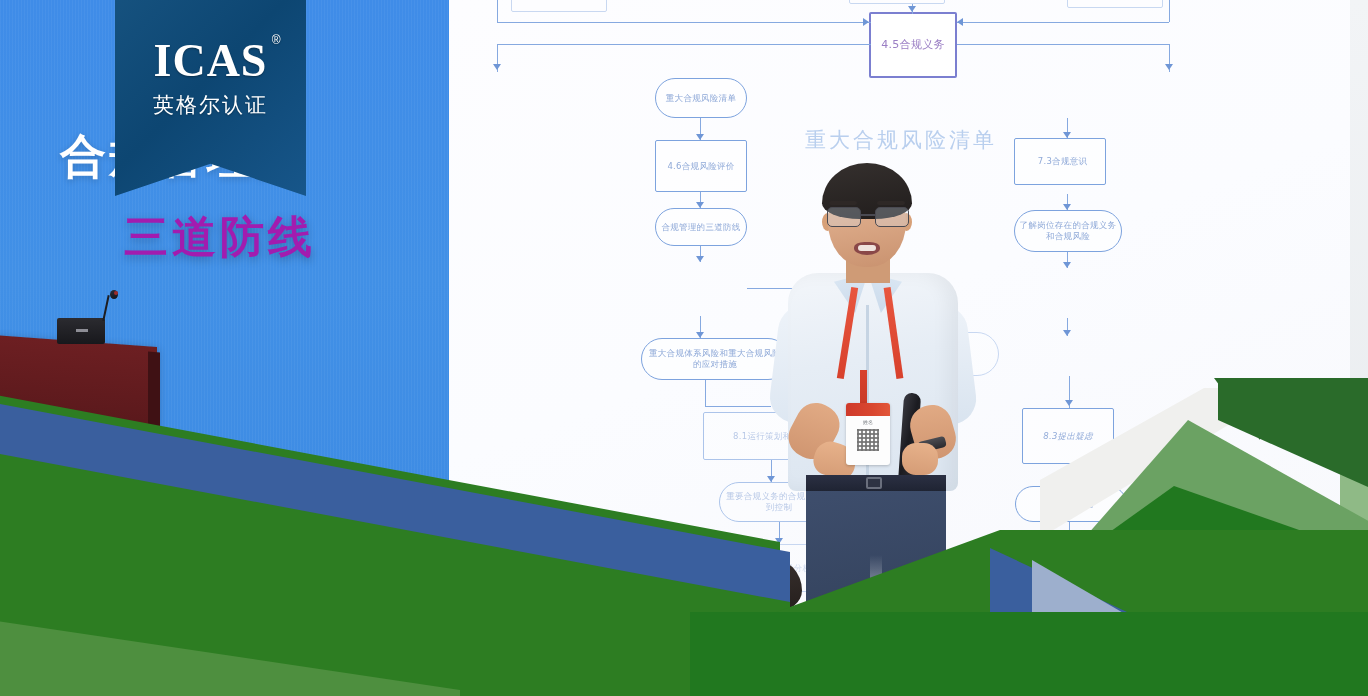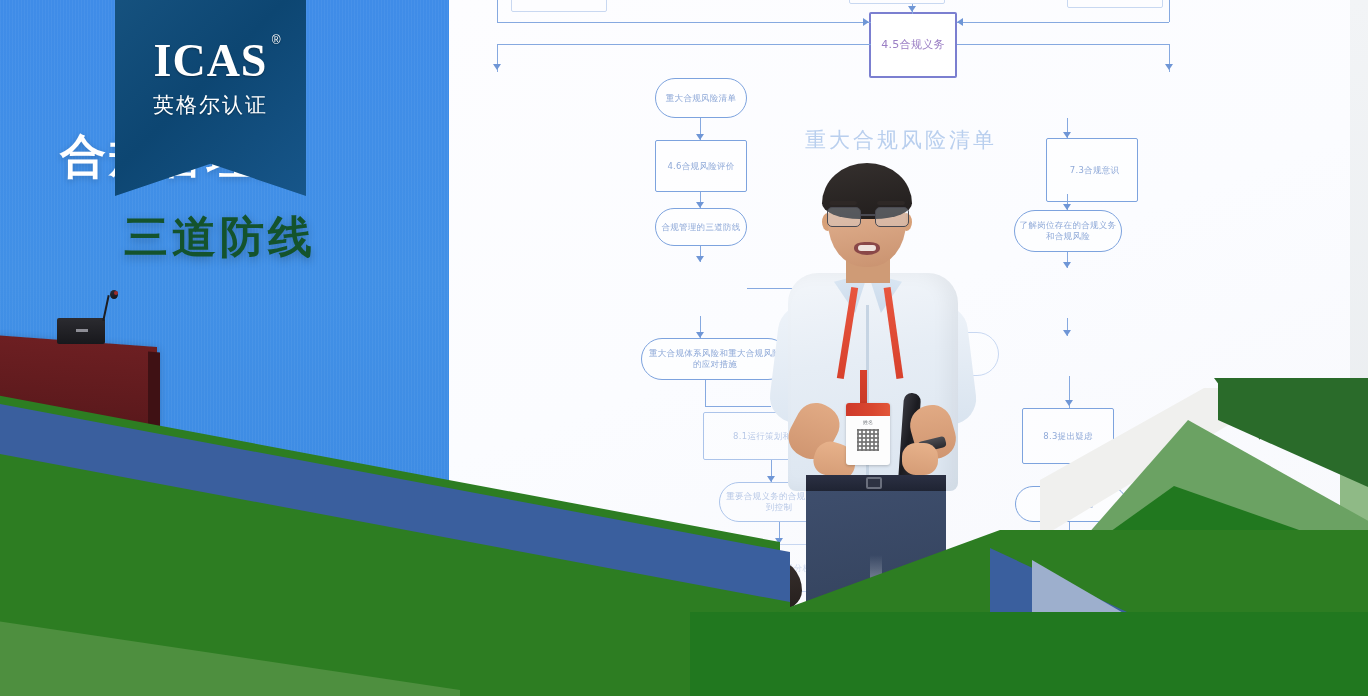--- a/index.html
+++ b/index.html
@@ -93,21 +93,21 @@
     font-size: 46px;
     font-weight: bold;
     letter-spacing: 3px;
     white-space: nowrap;
     text-shadow: 0 2px 6px rgba(0,0,0,0.18);
     font-family: "DejaVu Sans", "Liberation Sans", sans-serif;
   }
   .wall-headline-2 {
     position: absolute;
     left: 124px; top: 208px;
-    color: #14532d;
+    color: #a21caf;
     font-size: 44px;
     font-weight: bold;
     letter-spacing: 4px;
     white-space: nowrap;
     text-shadow: 0 3px 8px rgba(0,0,0,0.25);
     font-family: "DejaVu Sans", "Liberation Sans", sans-serif;
   }
 
   
   .podium {
@@ -621,35 +621,35 @@
 
     <div class="node pill faded" style="left:270px; top:482px; width:120px; height:40px;">重要合规义务的合规风险得到控制</div>
     <div class="line v" style="left:330px; top:522px; height:22px;"></div>
     <div class="arrow-d" style="left:326px; top:538px;"></div>
 
     <div class="node rect veryfaded" style="left:290px; top:544px; width:104px; height:48px;">9.1监视测量分析和评价</div>
 
     <div class="line v" style="left:618px; top:118px; height:20px;"></div>
     <div class="arrow-d" style="left:614px; top:132px;"></div>
 
-    <div class="node rect" style="left:597px; top:138px; width:92px; height:64px;padding-left:8px;">7.3合规意识</div>
+    <div class="node rect" style="left:565px; top:138px; width:92px; height:47px;padding-left:8px;">7.3合规意识</div>
     <div class="line v" style="left:618px; top:194px; height:16px;"></div>
     <div class="arrow-d" style="left:614px; top:204px;"></div>
 
     <div class="node pill" style="left:565px; top:210px; width:108px; height:42px;">了解岗位存在的合规义务和合规风险</div>
     <div class="line v" style="left:618px; top:252px; height:16px;"></div>
     <div class="arrow-d" style="left:614px; top:262px;"></div>
 
     <div class="line v" style="left:618px; top:318px; height:18px;"></div>
     <div class="arrow-d" style="left:614px; top:330px;"></div>
 
     <div class="line v" style="left:620px; top:376px; height:32px;"></div>
     <div class="arrow-d" style="left:616px; top:400px;"></div>
 
-    <div class="node rect" style="left:573px; top:408px; width:92px; height:56px;">8.3提出疑虑</div>
+    <div class="node rect" style="left:573px; top:408px; width:92px; height:56px;font-style:italic;">8.3提出疑虑</div>
     <div class="line v" style="left:620px; top:464px; height:22px;"></div>
     <div class="arrow-d" style="left:616px; top:478px;"></div>
 
     <div class="node pill" style="left:566px; top:486px; width:112px; height:36px;">疑虑不合规</div>
     <div class="line v" style="left:620px; top:522px; height:26px;"></div>
     <div class="arrow-d" style="left:616px; top:538px;"></div>
 
     <div class="node pill veryfaded" style="left:440px; top:332px; width:110px; height:44px;"></div>
   </div>
 

